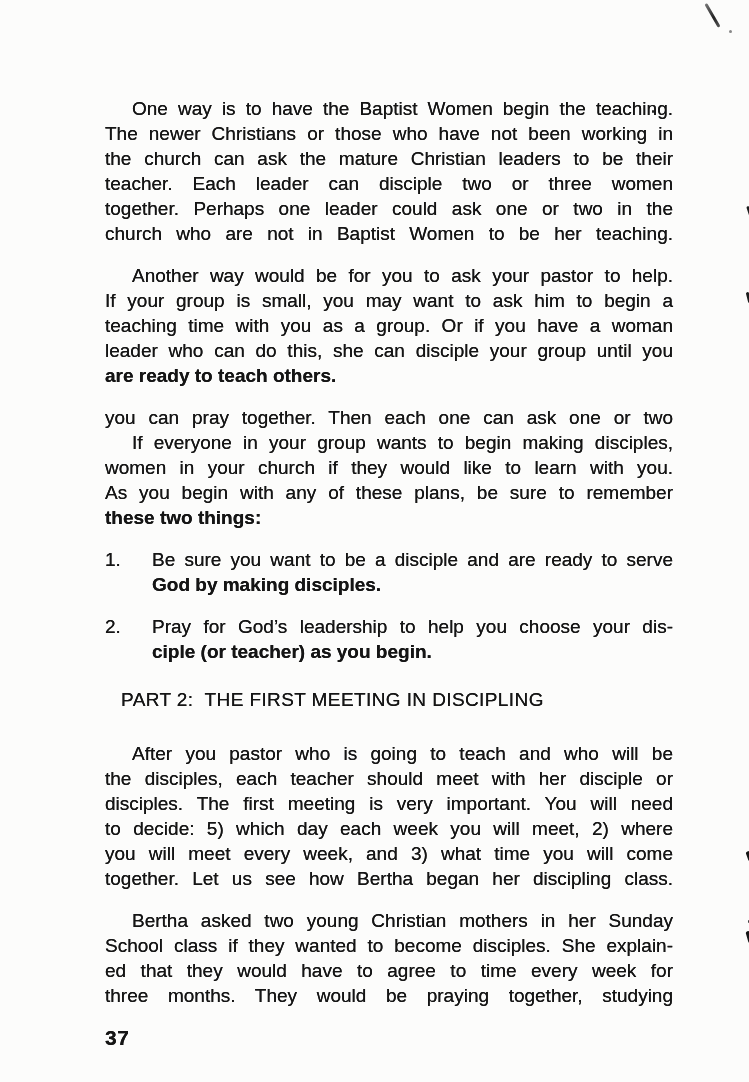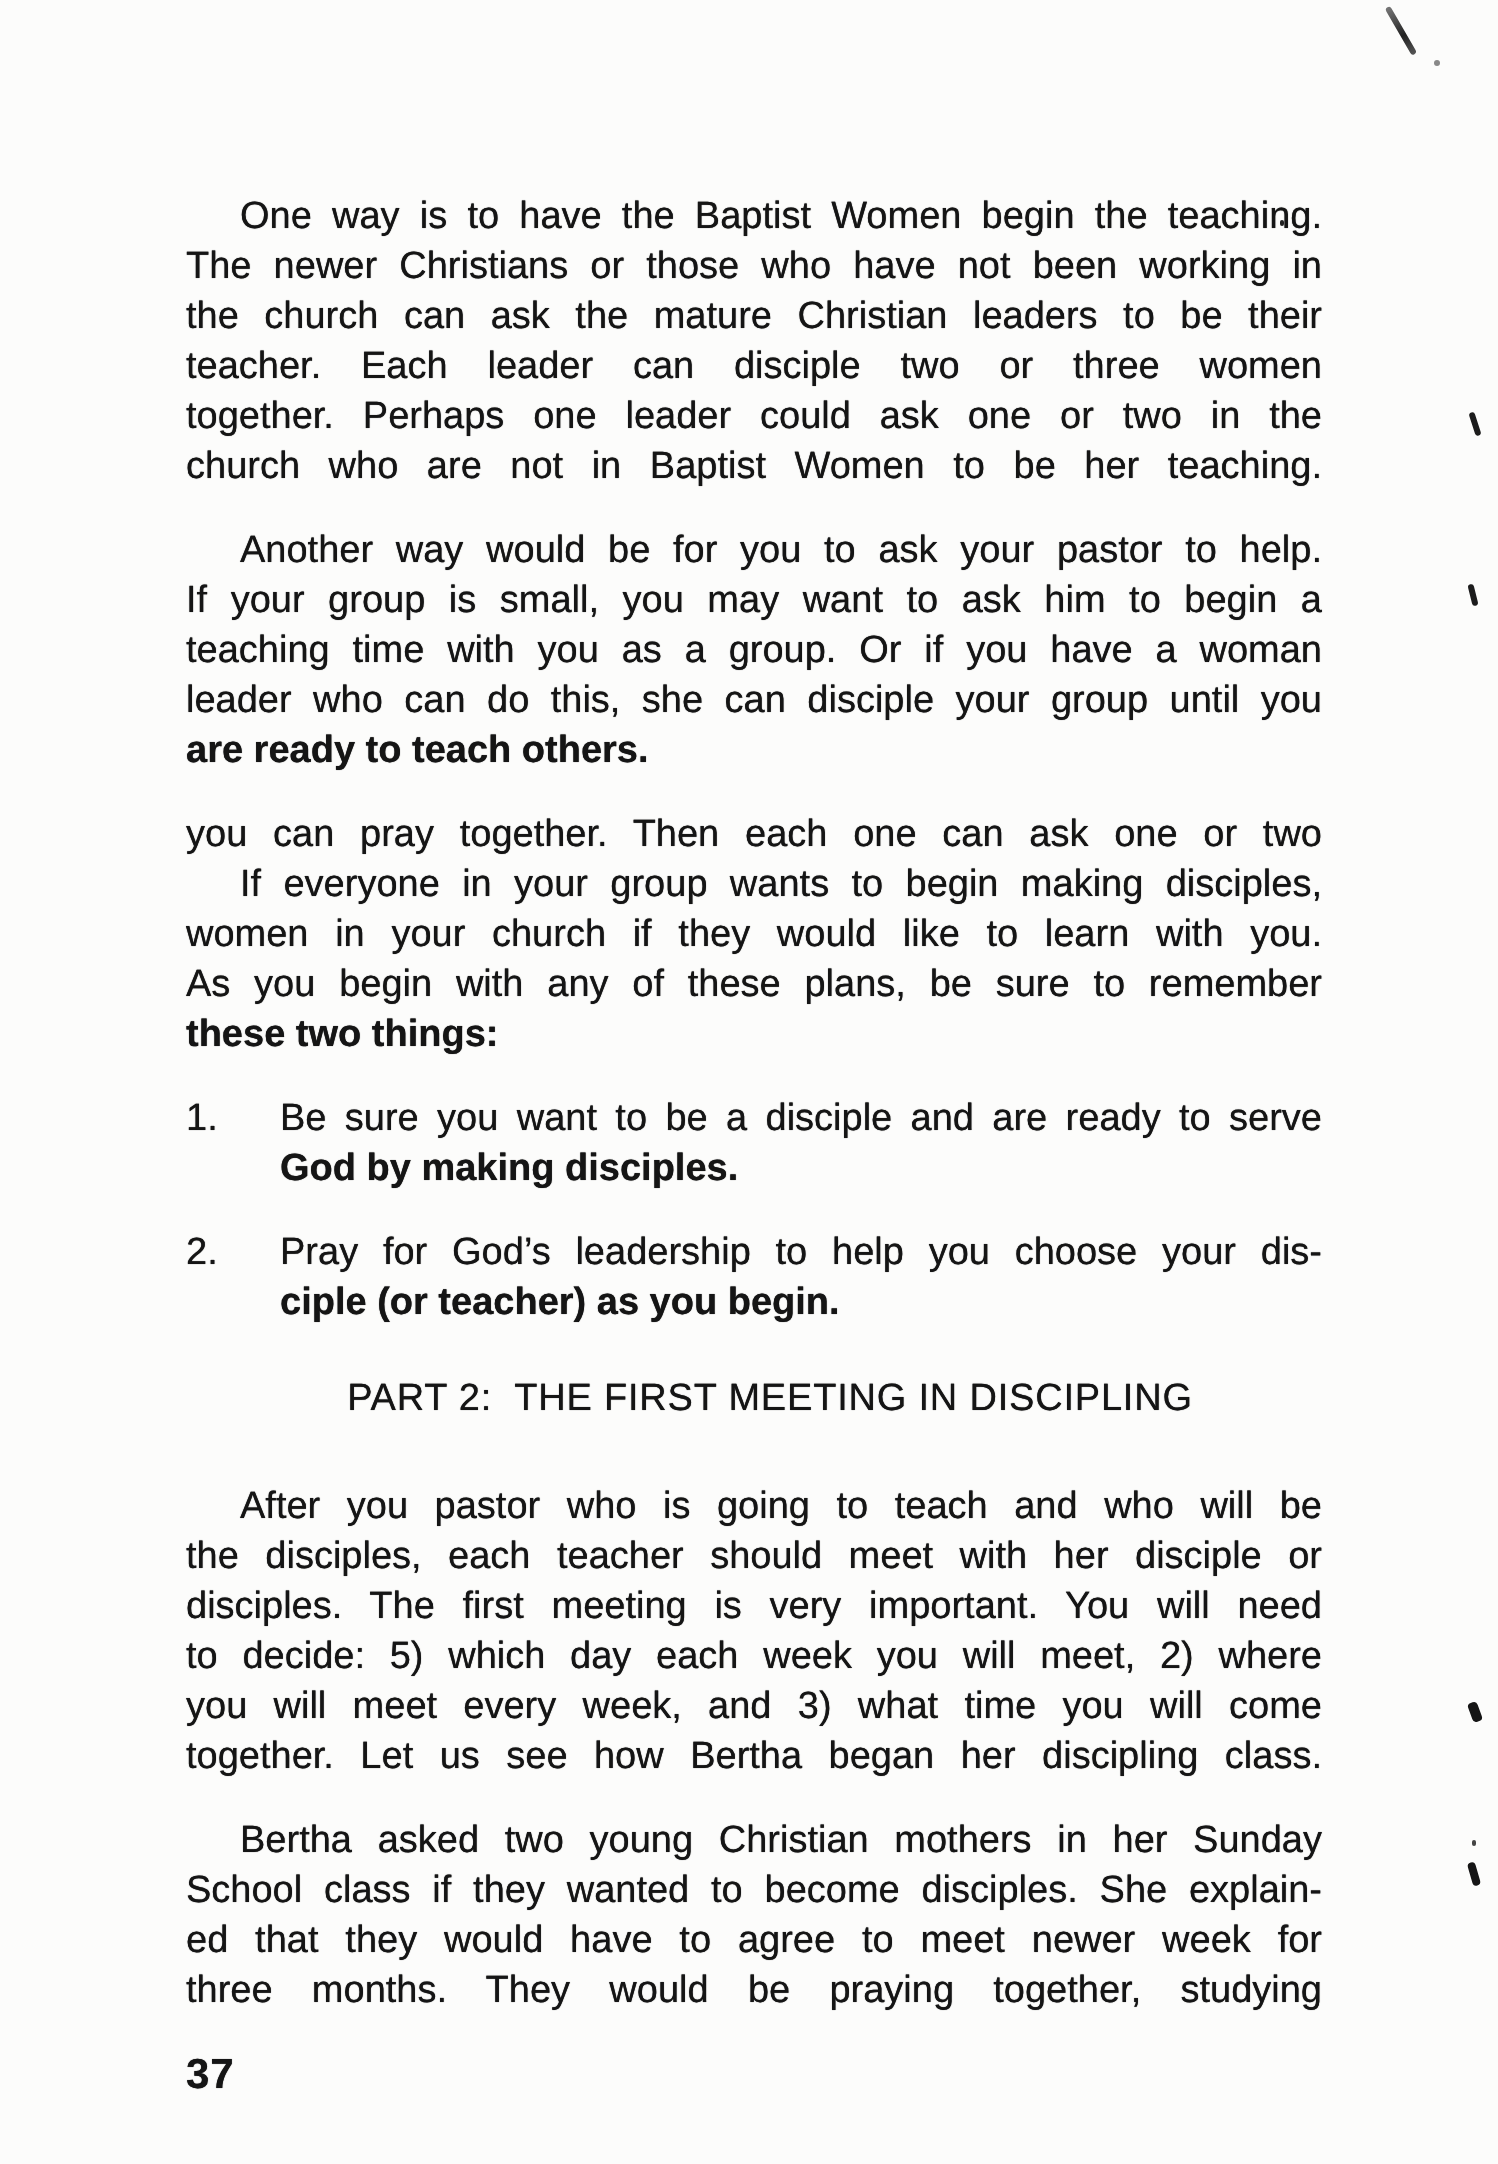--- a/index.html
+++ b/index.html
@@ -10,21 +10,21 @@
     width: 749px;
     height: 1082px;
     position: relative;
     background: #fcfcfb;
     overflow: hidden;
     font-family: "Liberation Sans", "DejaVu Sans", sans-serif;
     color: #151515;
   }
   #page {
     position: absolute;
-    left: 0; top: 0;
+    left: 12px; top: 0;
     width: 692px;
     height: 1082px;
   }
   #text-column {
     position: absolute;
     left: 93px;
     top: 96px;
     width: 568px;
     font-size: 19px;
     line-height: 25px;
@@ -44,21 +44,20 @@
     text-align: justify;
     text-align-last: justify;
   }
   .line.short { text-align-last: left; font-weight: bold; }
   .line.indent { text-indent: 27px; }
   .heading {
     margin: 23px 0 29px 16px;
     white-space: pre;
     letter-spacing: 0.4px;
     font-weight: 500;
-    text-align: center;
   }
   #page-number {
     position: absolute;
     left: 93px;
     top: 1026px;
     font-size: 21px;
     font-weight: bold;
     letter-spacing: 0.5px;
     text-shadow: 0 0 0.4px currentColor;
   }
@@ -143,21 +142,21 @@
           <div class="line">disciples.  The first meeting is very important.  You will need</div>
           <div class="line">to decide:  5)  which day each week you will meet, 2) where</div>
           <div class="line">you will meet every week, and 3) what time you will come</div>
           <div class="line">together.  Let us see how Bertha began her discipling class.</div>
         </div>
       </div>
       <div class="para">
         <div class="lines">
           <div class="line indent">Bertha asked two young Christian mothers in her Sunday</div>
           <div class="line">School class if they wanted to become disciples.  She explain-</div>
-          <div class="line">ed that they would have to agree to meet newer week for</div>
+          <div class="line">ed that they would have to agree to time every week for</div>
           <div class="line">three months.  They would be praying together, studying</div>
         </div>
       </div>
     </div>
 
   <div id="page-number">37</div>
 
   <div class="mark" id="mark-diagonal"></div>
   <div class="mark" id="mark-diagonal-dot"></div>
   <div class="mark" id="mark-tick-1"></div>

